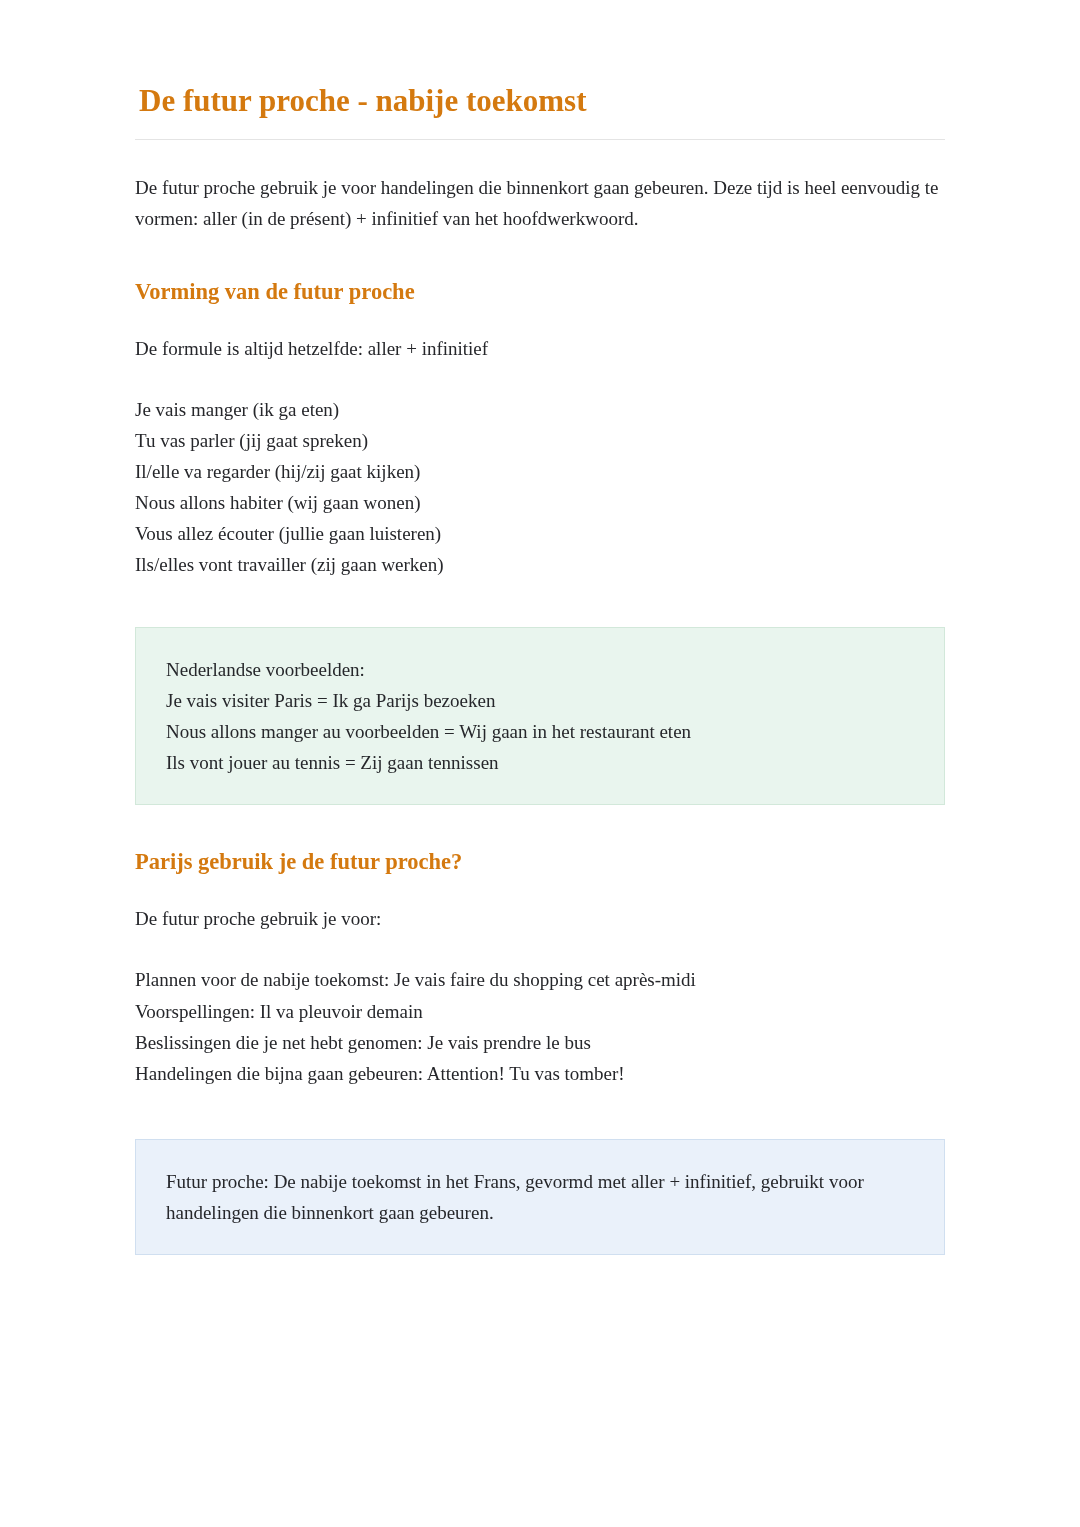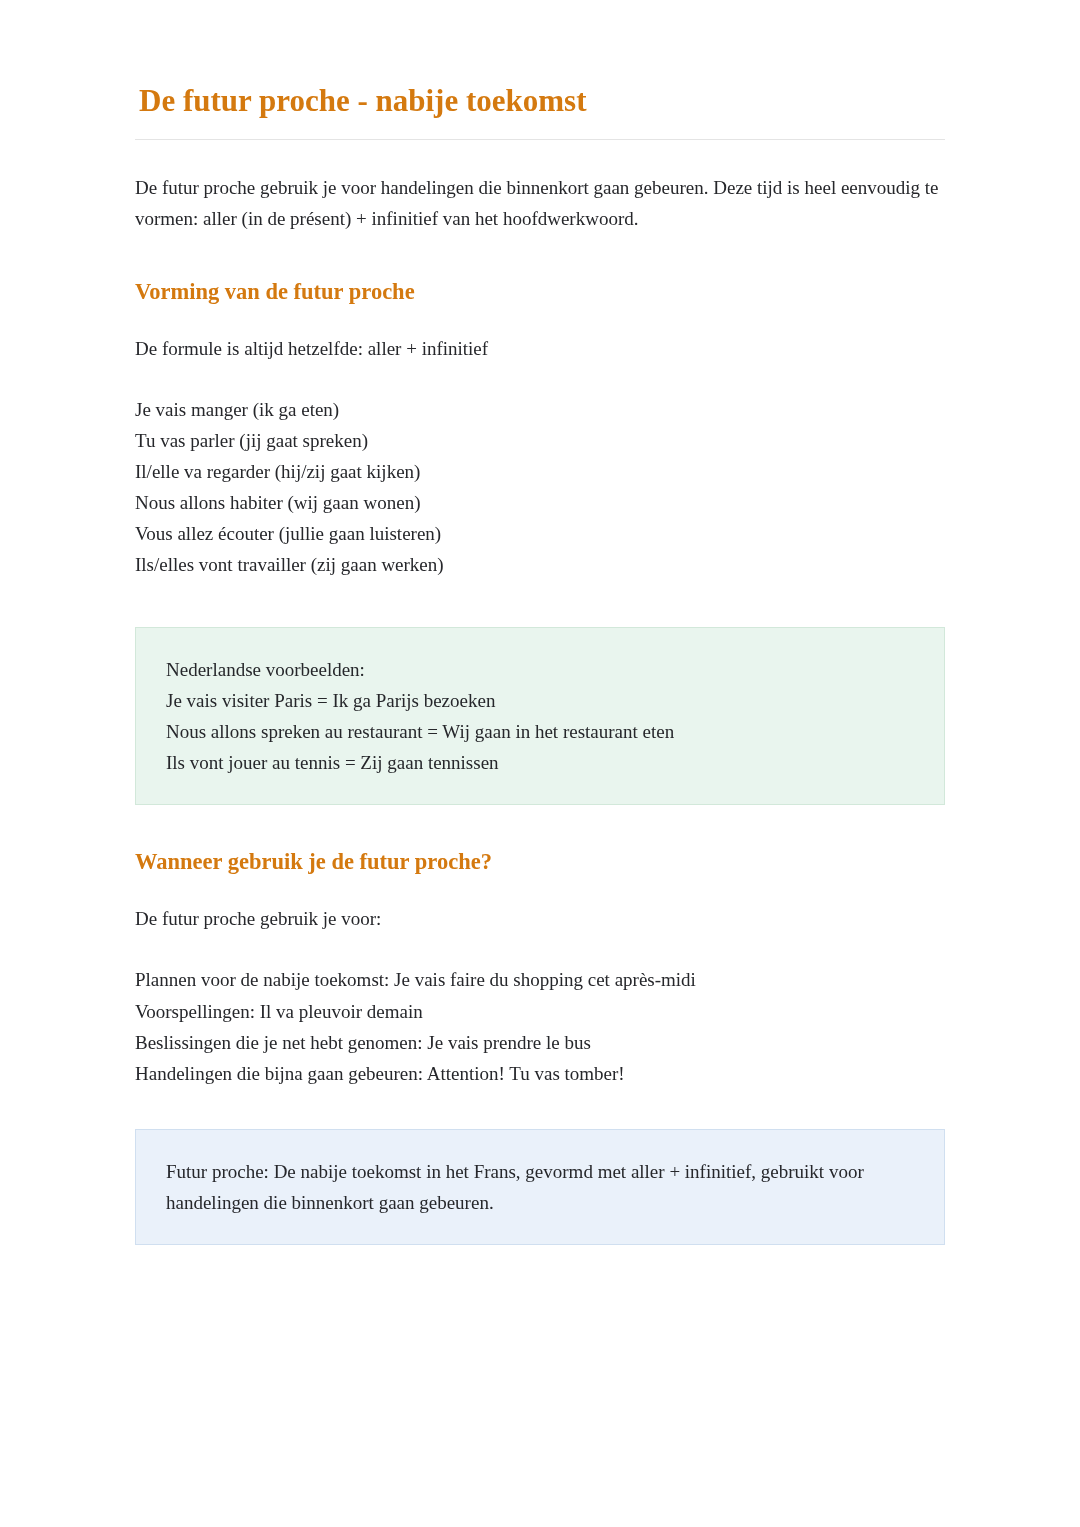--- a/index.html
+++ b/index.html
@@ -61,21 +61,21 @@
     padding:26px 30px;
     border-radius:0;
   }
   .box.green{
     background:var(--green-bg);
     border:1px solid var(--green-border);
   }
   .box.blue{
     background:var(--blue-bg);
     border:1px solid var(--blue-border);
-    margin-top:40px;
+    margin-top:50px;
   }
 </style>
 </head>
 <body>
 
 <div class="page">
 
   <h1>De futur proche - nabije toekomst</h1>
   <div class="divider"></div>
 
@@ -90,25 +90,25 @@
     <div class="body line">Tu vas parler (jij gaat spreken)</div>
     <div class="body line">Il/elle va regarder (hij/zij gaat kijken)</div>
     <div class="body line">Nous allons habiter (wij gaan wonen)</div>
     <div class="body line">Vous allez écouter (jullie gaan luisteren)</div>
     <div class="body line">Ils/elles vont travailler (zij gaan werken)</div>
   </div>
 
   <div class="box green">
     <div class="body line">Nederlandse voorbeelden:</div>
     <div class="body line">Je vais visiter Paris = Ik ga Parijs bezoeken</div>
-    <div class="body line">Nous allons spreken au restaurant = Wij gaan in het restaurant eten</div>
+    <div class="body line">Nous allons manger au voorbeelden = Wij gaan in het restaurant eten</div>
     <div class="body line">Ils vont jouer au tennis = Zij gaan tennissen</div>
   </div>
 
-  <h2>Wanneer gebruik je de futur proche?</h2>
+  <h2>Parijs gebruik je de futur proche?</h2>
 
   <p class="body">De futur proche gebruik je voor:</p>
 
   <div class="line-group">
     <div class="body line">Plannen voor de nabije toekomst: Je vais faire du shopping cet après-midi</div>
     <div class="body line">Voorspellingen: Il va pleuvoir demain</div>
     <div class="body line">Beslissingen die je net hebt genomen: Je vais prendre le bus</div>
     <div class="body line">Handelingen die bijna gaan gebeuren: Attention! Tu vas tomber!</div>
   </div>
 

